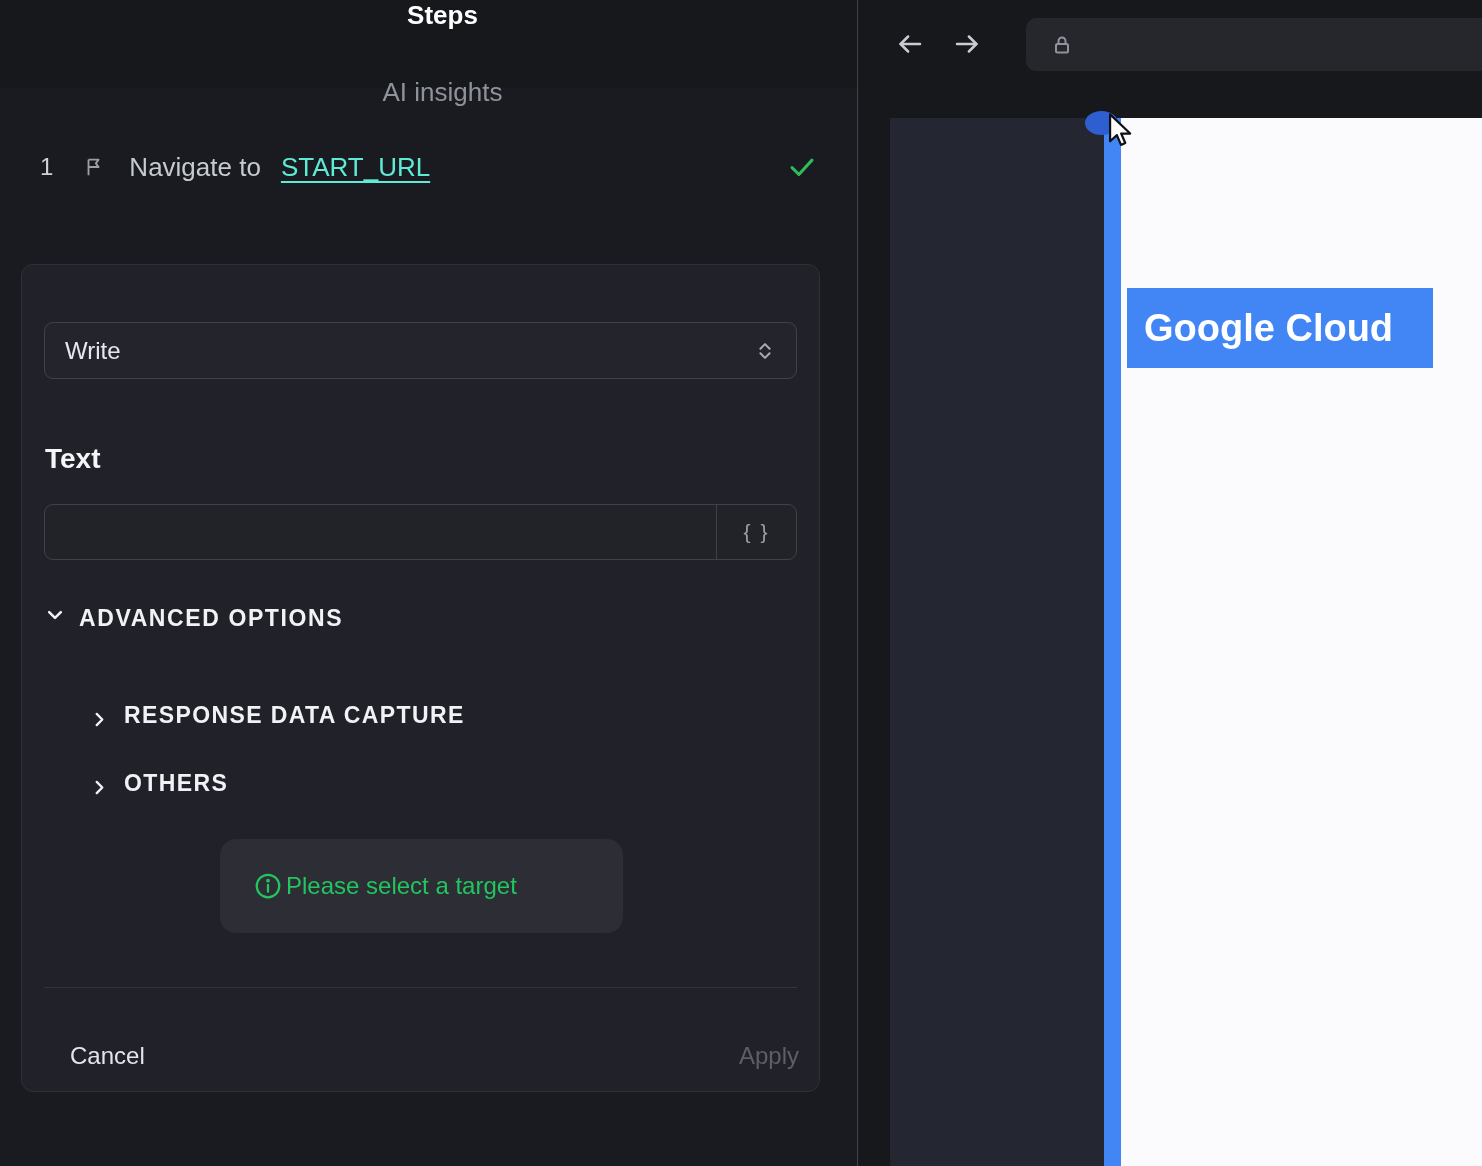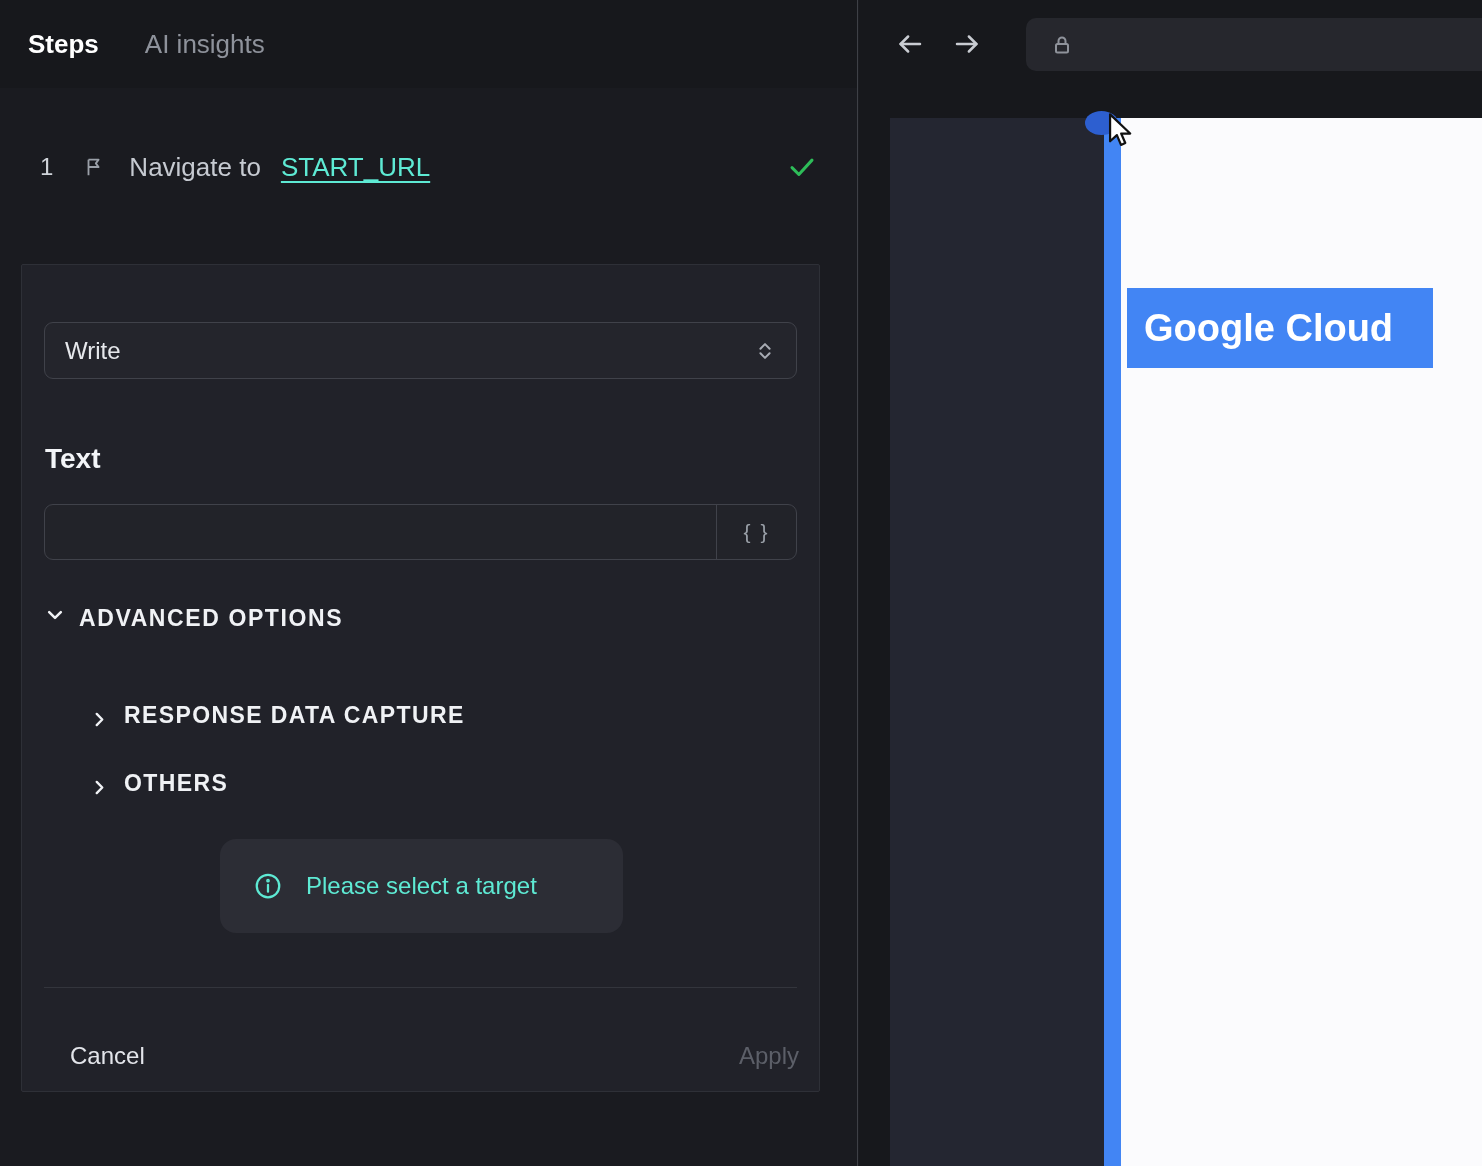--- a/index.html
+++ b/index.html
@@ -3,52 +3,52 @@
 <meta charset="utf-8">
 <style>
   * { margin:0; padding:0; box-sizing:border-box; }
   html,body { background:#000; }
   body { font-family:"Liberation Sans","DejaVu Sans",sans-serif; }
 
   .app { position:relative; width:1482px; height:1166px; background:#1a1b20; overflow:hidden; }
 
   
   .left-panel { position:absolute; left:0; top:0; width:858px; height:100%; background:#1a1b20; border-right:1px solid #3e4046; }
-  .left-header { position:absolute; left:0; top:0; width:100%; height:88px; display:flex; align-items:center; gap:46px; padding-left:28px; background:#17181c; }
+  .left-header { position:absolute; left:0; top:0; width:100%; height:88px; display:flex; align-items:center; gap:46px; padding-left:28px; background:#17181c;flex-direction:column; }
   .tab { font-size:26px; color:#8e929b; cursor:pointer; }
   .tab.active { color:#ffffff; font-weight:700; }
 
   .step-row { position:absolute; left:40px; right:40px; top:138px; height:58px; display:flex; align-items:center; cursor:pointer; }
   .step-num { font-size:24px; color:#cfd3d9; }
   .icon { display:flex; align-items:center; }
   .flag-icon { margin-left:30px; color:#9aa0a8; }
   .step-title { margin-left:24px; display:flex; gap:20px; font-size:26px; color:#c6cad1; }
   .step-link { text-decoration:underline; text-underline-offset:5px; color:#5eead4; cursor:pointer; }
   .check-icon { margin-left:auto; color:var(--success-green,#2ebd59); }
 
-  .editor-card { position:absolute; left:21px; top:264px; width:799px; height:828px; background:#212229; border:1px solid #2e3037; border-radius:2px; }
+  .editor-card { position:absolute; left:21px; top:264px; width:799px; height:828px; background:#212229; border:1px solid #2e3037; border-radius:12px; }
 
   .action-select { position:absolute; left:22px; right:22px; top:57px; height:57px; border:1px solid #40424a; border-radius:9px; background:#24252c; display:flex; align-items:center; padding:0 20px; font-size:24px; color:#e6e8ec; cursor:pointer; }
   .action-select .chev { margin-left:auto; color:#a8acb4; }
 
   .field-label { position:absolute; left:23px; top:178px; font-size:28px; font-weight:700; color:#f3f5f8; }
 
   .input-group { position:absolute; left:22px; right:22px; top:239px; height:56px; border:1px solid #40424a; border-radius:9px; display:flex; overflow:hidden; background:#222329; }
   .text-input { flex:1; background:transparent; border:none; outline:none; color:#e6e8ec; font-size:24px; padding:0 20px; font-family:inherit; }
   .token-btn { width:80px; border:none; border-left:1px solid #40424a; background:transparent; color:#9aa0a8; font-size:21px; cursor:pointer; font-family:inherit; letter-spacing:2px; }
 
   .adv-row { position:absolute; left:23px; top:340px; height:36px; display:flex; align-items:flex-start; gap:14px; color:#f0f2f5; cursor:pointer; }
   .adv-label { font-size:23px; font-weight:700; letter-spacing:1.6px; }
 
   .sub-row { position:absolute; left:68px; height:32px; display:flex; align-items:flex-end; gap:15px; color:#f0f2f5; cursor:pointer; }
   .sub-row.first { top:432px; }
   .sub-row.second { top:500px; }
   .sub-label { font-size:23px; font-weight:700; letter-spacing:1.4px; }
 
-  .target-tooltip { position:absolute; left:198px; top:574px; width:403px; height:94px; background:#2c2d35; border-radius:16px; display:flex; align-items:center; gap:23px; padding-left:33px; color:#5eead4; }
+  .target-tooltip { position:absolute; left:198px; top:574px; width:403px; height:94px; background:#2c2d35; border-radius:16px; display:flex; align-items:center; gap:3px; padding-left:33px; color:#22c55e; }
   .tooltip-text { font-size:24px; }
 
   .card-divider { position:absolute; left:22px; right:22px; top:722px; height:1px; background:#33353c; }
 
   .card-footer { position:absolute; left:20px; right:20px; top:760px; height:62px; display:flex; align-items:center; justify-content:space-between;margin-left:28px; }
   .cancel-btn { background:none; border:none; color:#e3e5ea; font-size:24px; cursor:pointer; font-family:inherit; }
   .apply-btn { background:none; border:none; color:#5c5f68; font-size:24px; cursor:pointer; font-family:inherit; }
 
   
   .right-panel { position:absolute; left:859px; top:0; right:0; height:100%; background:#17181c; }

